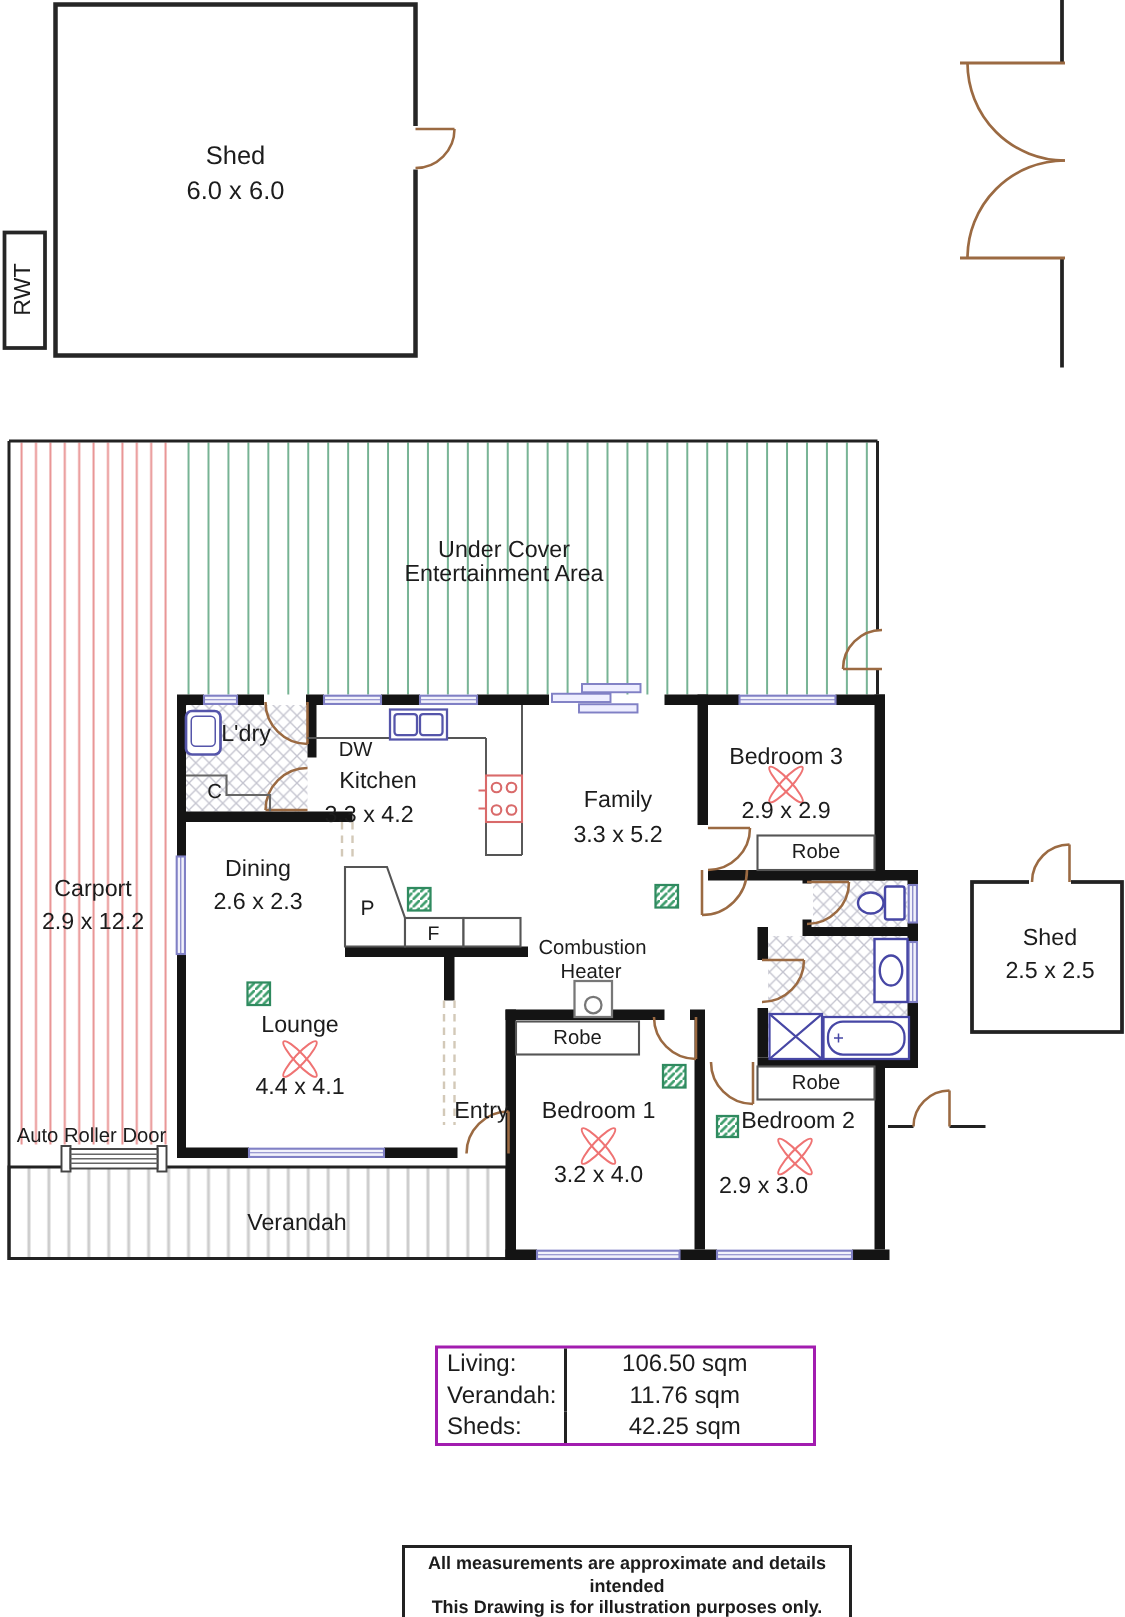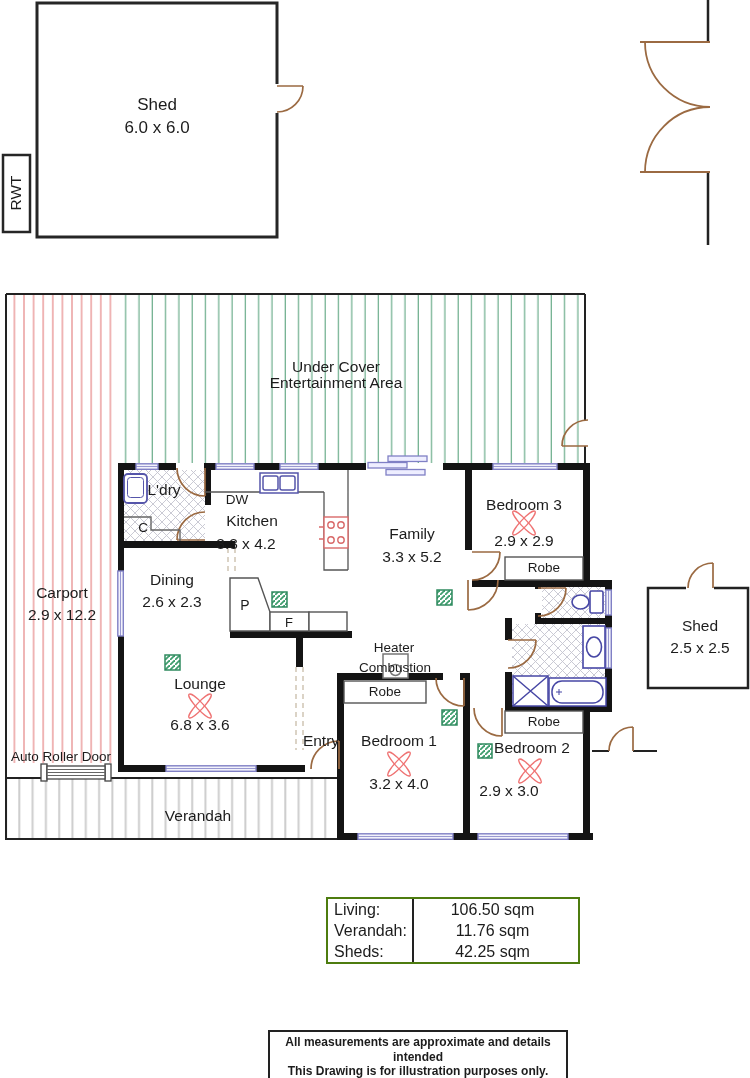--- a/index.html
+++ b/index.html
@@ -3,22 +3,22 @@
 <meta charset="utf-8">
 <style>
   html,body{margin:0;padding:0;background:#fff;}
   .canvas{position:relative;width:750px;height:1078px;background:#ffffff;overflow:hidden;
           font-family:"Liberation Sans",sans-serif;color:#1c1c1c;}
   svg{position:absolute;left:0;top:0;}
   .lbl{position:absolute;transform:translate(-50%,-50%);white-space:nowrap;line-height:1;}
   .lbl.rot{transform:translate(-50%,-50%) rotate(-90deg);}
   .s17{font-size:17px;} .s15{font-size:15.5px;} .s14{font-size:14px;}
   .s13{font-size:13.5px;} .s12{font-size:13px;}
-  .area-table{position:absolute;left:290px;top:897px;width:250px;border:2px solid #4d7c0f;
-              font-size:16px;background:#fff;margin-left:36px;}
+  .area-table{position:absolute;left:290px;top:897px;width:250px;border:2px solid #a21caf;
+              font-size:16px;background:#fff;}
   .a-row{display:flex;height:21px;align-items:center;}
   .a-row .a-lab{width:78px;padding-left:6px;border-right:2px solid #222;height:100%;
                 display:flex;align-items:center;}
   .a-row .a-val{flex:1;text-align:center;padding-right:7px;}
   .a-total{border-top:2px solid #222;font-weight:400;}
   .disclaimer{position:absolute;left:268px;top:1030px;width:292px;border:2px solid #222;
               background:#fff;text-align:center;font-size:12px;font-weight:600;
               line-height:14.5px;padding:3px 2px;}
 </style>
 </head>
@@ -272,24 +272,24 @@
 <div class="lbl s15" style="left:246px;top:544px">3.3 x 4.2</div>
 <div class="lbl s15" style="left:412px;top:534px">Family</div>
 <div class="lbl s15" style="left:412px;top:557px">3.3 x 5.2</div>
 <div class="lbl s15" style="left:524px;top:505px">Bedroom 3</div>
 <div class="lbl s15" style="left:524px;top:541px">2.9 x 2.9</div>
 <div class="lbl s13" style="left:544px;top:568px">Robe</div>
 <div class="lbl s15" style="left:172px;top:580px">Dining</div>
 <div class="lbl s15" style="left:172px;top:602px">2.6 x 2.3</div>
 <div class="lbl s14" style="left:245px;top:605px">P</div>
 <div class="lbl s12" style="left:289px;top:622px">F</div>
-<div class="lbl s13" style="left:395px;top:668px">Combustion</div>
+<div class="lbl s13" style="left:395px;top:632px">Combustion</div>
 <div class="lbl s13" style="left:394px;top:648px">Heater</div>
 <div class="lbl s15" style="left:200px;top:684px">Lounge</div>
-<div class="lbl s15" style="left:200px;top:725px">6.8 x 3.6</div>
+<div class="lbl s15" style="left:200px;top:725px">4.4 x 4.1</div>
 <div class="lbl s15" style="left:321px;top:741px">Entry</div>
 <div class="lbl s13" style="left:385px;top:692px">Robe</div>
 <div class="lbl s15" style="left:399px;top:741px">Bedroom 1</div>
 <div class="lbl s15" style="left:399px;top:784px">3.2 x 4.0</div>
 <div class="lbl s13" style="left:544px;top:722px">Robe</div>
 <div class="lbl s15" style="left:532px;top:748px">Bedroom 2</div>
 <div class="lbl s15" style="left:509px;top:791px">2.9 x 3.0</div>
 <div class="lbl s15" style="left:700px;top:626px">Shed</div>
 <div class="lbl s15" style="left:700px;top:648px">2.5 x 2.5</div>
 <div class="lbl s13" style="left:61px;top:757px">Auto Roller Door</div>

